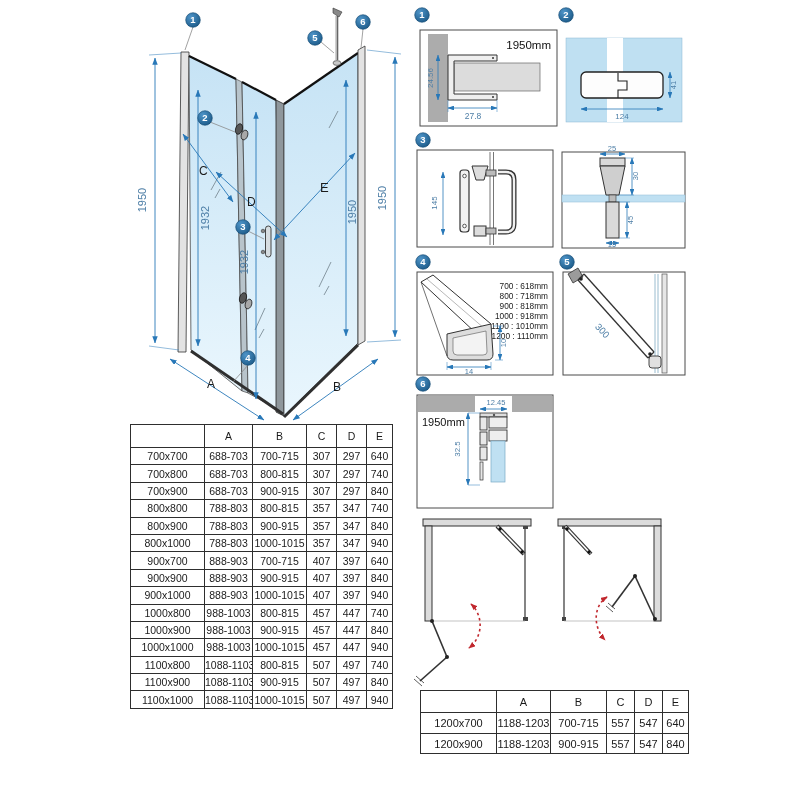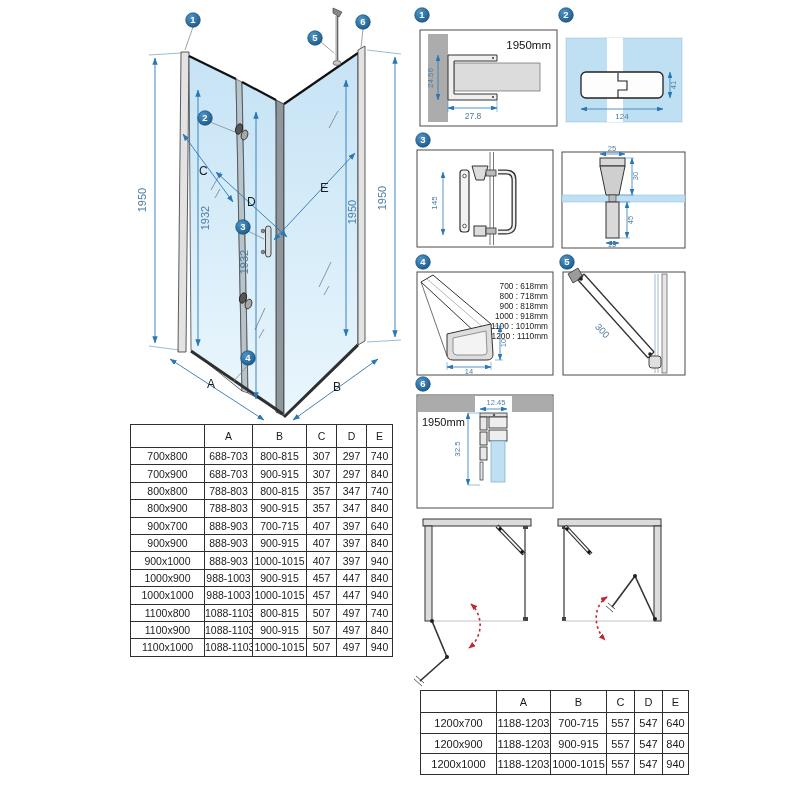--- a/index.html
+++ b/index.html
@@ -386,20 +386,28 @@
           <th></th>
           <th>A</th>
           <th>B</th>
           <th>C</th>
           <th>D</th>
           <th>E</th>
         </tr>
       </thead>
       <tbody>
         <tr>
+          <th>700x700</th>
+          <td>688-703</td>
+          <td>700-715</td>
+          <td>307</td>
+          <td>297</td>
+          <td>640</td>
+        </tr>
+        <tr>
           <th>700x800</th>
           <td>688-703</td>
           <td>800-815</td>
           <td>307</td>
           <td>297</td>
           <td>740</td>
         </tr>
         <tr>
           <th>700x900</th>
           <td>688-703</td>
@@ -418,20 +426,28 @@
         </tr>
         <tr>
           <th>800x900</th>
           <td>788-803</td>
           <td>900-915</td>
           <td>357</td>
           <td>347</td>
           <td>840</td>
         </tr>
         <tr>
+          <th>800x1000</th>
+          <td>788-803</td>
+          <td>1000-1015</td>
+          <td>357</td>
+          <td>347</td>
+          <td>940</td>
+        </tr>
+        <tr>
           <th>900x700</th>
           <td>888-903</td>
           <td>700-715</td>
           <td>407</td>
           <td>397</td>
           <td>640</td>
         </tr>
         <tr>
           <th>900x900</th>
           <td>888-903</td>
@@ -440,20 +456,28 @@
           <td>397</td>
           <td>840</td>
         </tr>
         <tr>
           <th>900x1000</th>
           <td>888-903</td>
           <td>1000-1015</td>
           <td>407</td>
           <td>397</td>
           <td>940</td>
+        </tr>
+        <tr>
+          <th>1000x800</th>
+          <td>988-1003</td>
+          <td>800-815</td>
+          <td>457</td>
+          <td>447</td>
+          <td>740</td>
         </tr>
         <tr>
           <th>1000x900</th>
           <td>988-1003</td>
           <td>900-915</td>
           <td>457</td>
           <td>447</td>
           <td>840</td>
         </tr>
         <tr>
@@ -520,24 +544,16 @@
           <td>640</td>
         </tr>
         <tr>
           <th>1200x900</th>
           <td>1188-1203</td>
           <td>900-915</td>
           <td>557</td>
           <td>547</td>
           <td>840</td>
         </tr>
-        <tr>
-          <th>1200x1000</th>
-          <td>1188-1203</td>
-          <td>1000-1015</td>
-          <td>557</td>
-          <td>547</td>
-          <td>940</td>
-        </tr>
       </tbody>
     </table>
 
 </div>
 
 </body></html>

